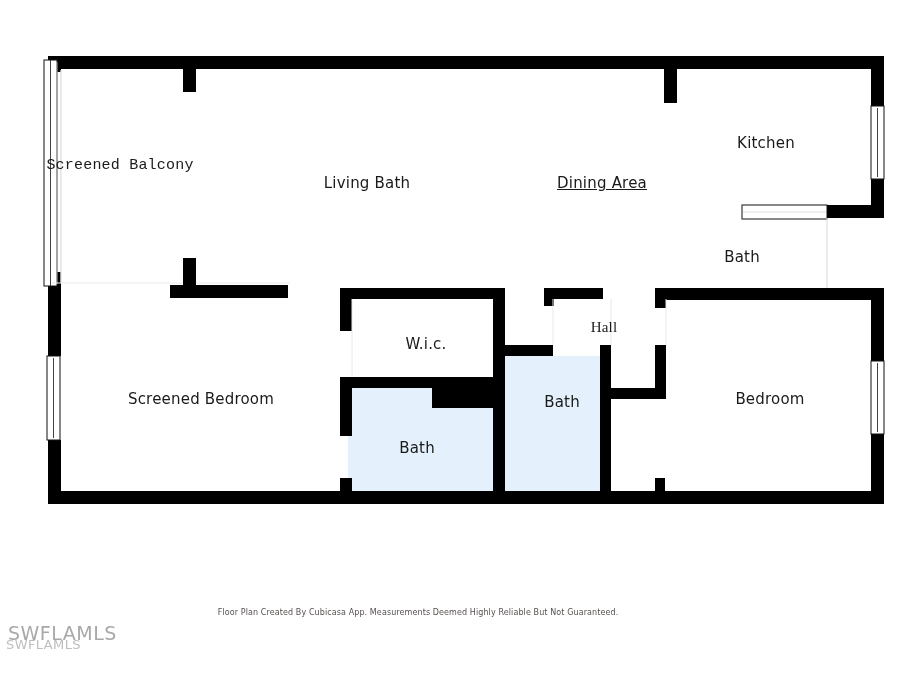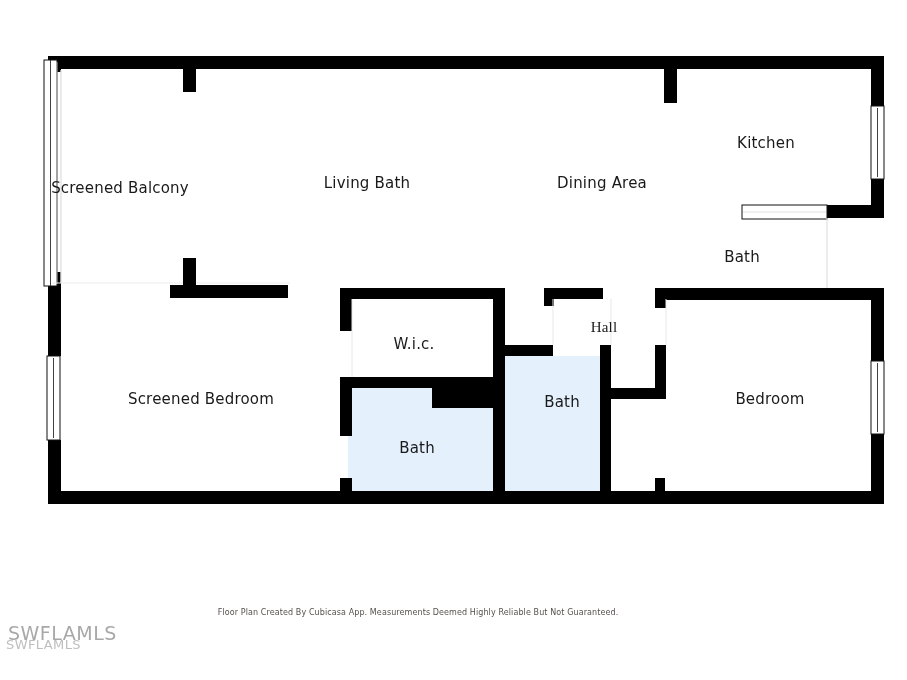--- a/index.html
+++ b/index.html
@@ -195,33 +195,33 @@
 
     <g stroke="#e8e8e8" stroke-width="1">
       <line x1="352" y1="299" x2="352" y2="377"></line>
       <line x1="553" y1="299" x2="553" y2="345"></line>
       <line x1="611" y1="299" x2="611" y2="345"></line>
       <line x1="666" y1="299" x2="666" y2="345"></line>
     </g>
 
   </svg>
 
-  <div class="room-label" style="left:120px; top:188px;">Screened Balcony</div>
+  <div class="room-label" style="left:120px; top:165px;font-family:Liberation Mono, monospace;">Screened Balcony</div>
 
   <div class="room-label" style="left:367px; top:183px;">Living Bath</div>
 
-  <div class="room-label" style="left:602px; top:183px;">Dining Area</div>
+  <div class="room-label" style="left:602px; top:183px;text-decoration:underline;">Dining Area</div>
 
   <div class="room-label" style="left:766px; top:143px;">Kitchen</div>
 
   <div class="room-label" style="left:742px; top:257px;">Bath</div>
 
   <div class="room-label" style="left:201px; top:399px;">Screened Bedroom</div>
 
-  <div class="room-label" style="left:414px; top:344px;">W.i.c.</div>
+  <div class="room-label" style="left:426px; top:344px;">W.i.c.</div>
 
   <div class="room-label" style="left:417px; top:448px;">Bath</div>
 
   <div class="room-label" style="left:562px; top:402px;">Bath</div>
 
   <div class="room-label" style="left:604px; top:327px;font-family:Liberation Serif, serif;">Hall</div>
 
   <div class="room-label" style="left:770px; top:399px;">Bedroom</div>
 
   <div id="disclaimer">Floor Plan Created By Cubicasa App. Measurements Deemed Highly Reliable But Not Guaranteed.</div>

